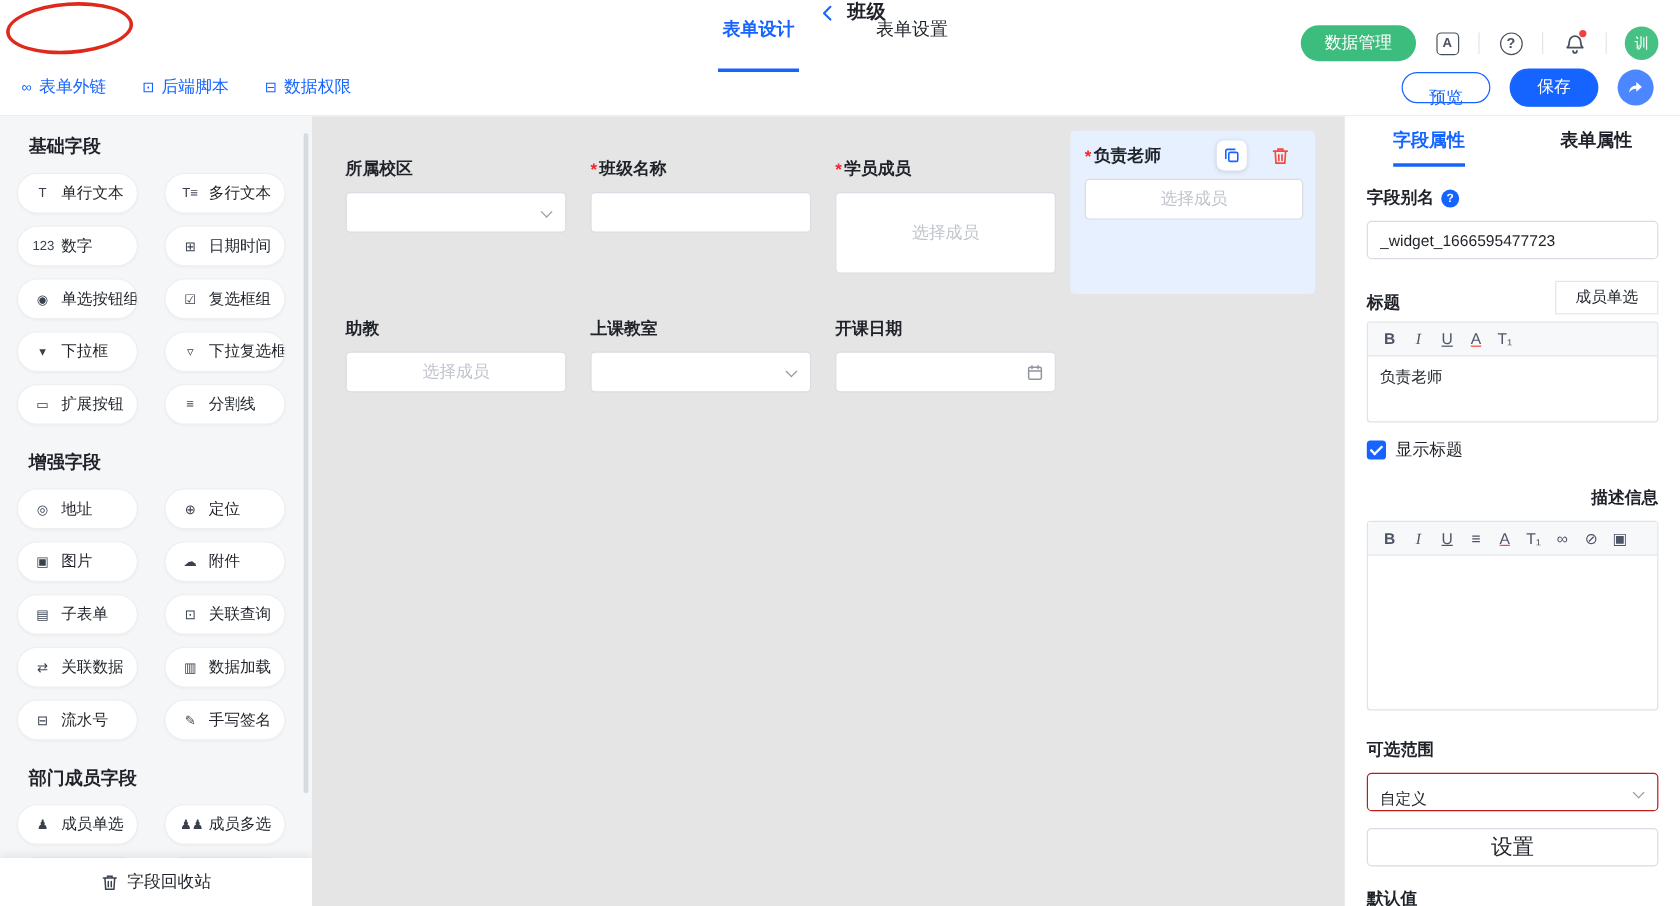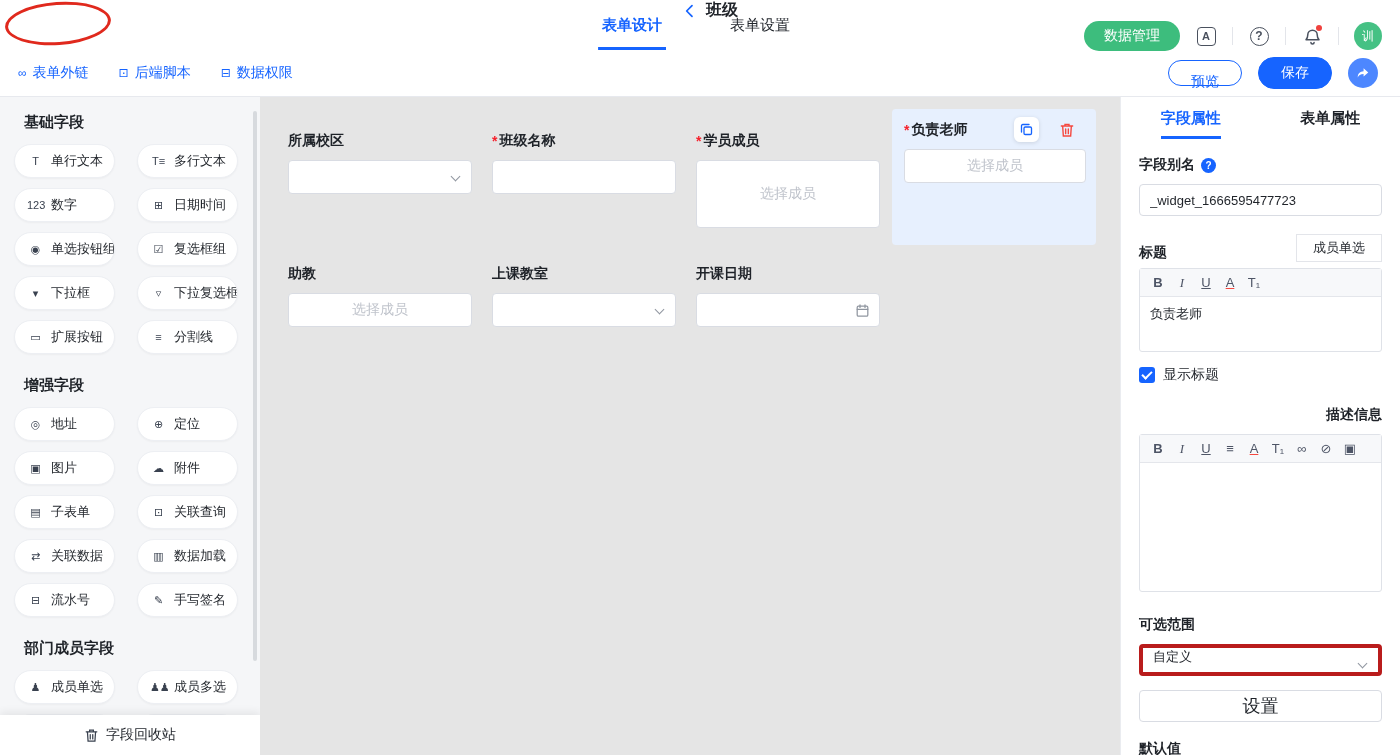--- a/index.html
+++ b/index.html
@@ -6,21 +6,21 @@
   html,body { width:1400px; height:755px; }
   body { font-family:"Liberation Sans","DejaVu Sans",sans-serif; color:#1f2329; background:#fff; overflow:hidden; }
   .app { position:relative; width:1400px; height:755px; overflow:hidden; background:#fff; }
 
   
   .topbar { position:absolute; top:0; left:0; right:0; height:50px; background:#fff; display:flex; align-items:center; z-index:6;flex-direction:column; }
   .back-wrap { display:flex; align-items:center; gap:8px; padding-left:20px; cursor:pointer; }
   .back-title { font-size:16px; font-weight:600; }
   .annotation { position:absolute; left:5px; top:2px; width:106px; height:43px; border:3px solid #e0291d; border-radius:50%; transform:rotate(-4deg); z-index:10; pointer-events:none; }
   .topbar-tabs { position:absolute; left:50%; top:0; transform:translateX(-52%); height:50px; display:flex; gap:60px; }
-  .t-tab { height:50px; line-height:50px; font-size:15px; color:#1f2329; cursor:pointer; padding:0 4px; }
+  .t-tab { height:60px; line-height:50px; font-size:15px; color:#1f2329; cursor:pointer; padding:0 4px; }
   .t-tab.active { color:#1664ff; font-weight:600; box-shadow:inset 0 -3px 0 #1664ff; }
   .topbar-right { margin-left:auto; display:flex; align-items:center; gap:15px; padding-right:18px; }
   .btn-green { height:30px; padding:0 20px; background:#3dbd7d; color:#fff; border:none; border-radius:16px; font-size:14px; cursor:pointer; }
   .tb-ico { width:22px; height:22px; display:flex; align-items:center; justify-content:center; color:#4a515e; cursor:pointer; position:relative; }
   .ico-box { width:19px; height:19px; border:1.6px solid #4a515e; border-radius:4px; font-size:11px; line-height:16px; text-align:center; font-weight:700; }
   .ico-circle { width:19px; height:19px; border:1.6px solid #4a515e; border-radius:50%; font-size:12px; line-height:16px; text-align:center; font-weight:700; }
   .divider { width:1px; height:18px; background:#e3e5ea; }
   .bell-dot { position:absolute; top:0; right:1px; width:6px; height:6px; border-radius:50%; background:#f0413d; }
   .avatar { width:28px; height:28px; border-radius:50%; background:#45c184; color:#fff; font-size:12px; display:flex; align-items:center; justify-content:center; cursor:pointer; }
 
@@ -79,21 +79,21 @@
   .rt-i.u { text-decoration:underline; }
   .rt-i.a { text-decoration:underline; text-decoration-color:#f5483f; }
   .rt-text { min-height:54px; padding:8px 10px; font-size:13px; cursor:text; }
   .rt-text.tall { min-height:128px; }
   .chk-row { margin-top:14px; display:flex; align-items:center; gap:8px; cursor:pointer; }
   .checkbox { position:relative; width:16px; height:16px; background:#1664ff; border-radius:3px; }
   .checkbox::after { content:""; position:absolute; left:5px; top:2px; width:4px; height:8px; border:solid #fff; border-width:0 2px 2px 0; transform:rotate(45deg); }
   .chk-label { font-size:14px; }
   .mt22 { margin-top:22px;text-align:right; }
   .mt24 { margin-top:24px; }
-  .p-select { margin-top:10px; position:relative; height:32px; border:4px solid #b91c1c; border-radius:4px; display:flex; align-items:flex-start; padding:0 10px; font-size:13px; cursor:pointer; }
+  .p-select { margin-top:10px; position:relative; height:32px; border:1px solid #b91c1c; border-radius:4px; display:flex; align-items:flex-end; padding:0 10px; font-size:13px; cursor:pointer; }
   .btn-settings { margin-top:14px; width:100%; height:32px; background:#fff; border:1px solid #d9dce3; border-radius:4px; font-size:18px; color:#1f2329; cursor:pointer; }
   .next-label { margin-top:18px; font-size:14px; font-weight:700; }
 </style>
 </head>
 <body>
 
 <div class="app">
 
   <div class="annotation"></div>
 

